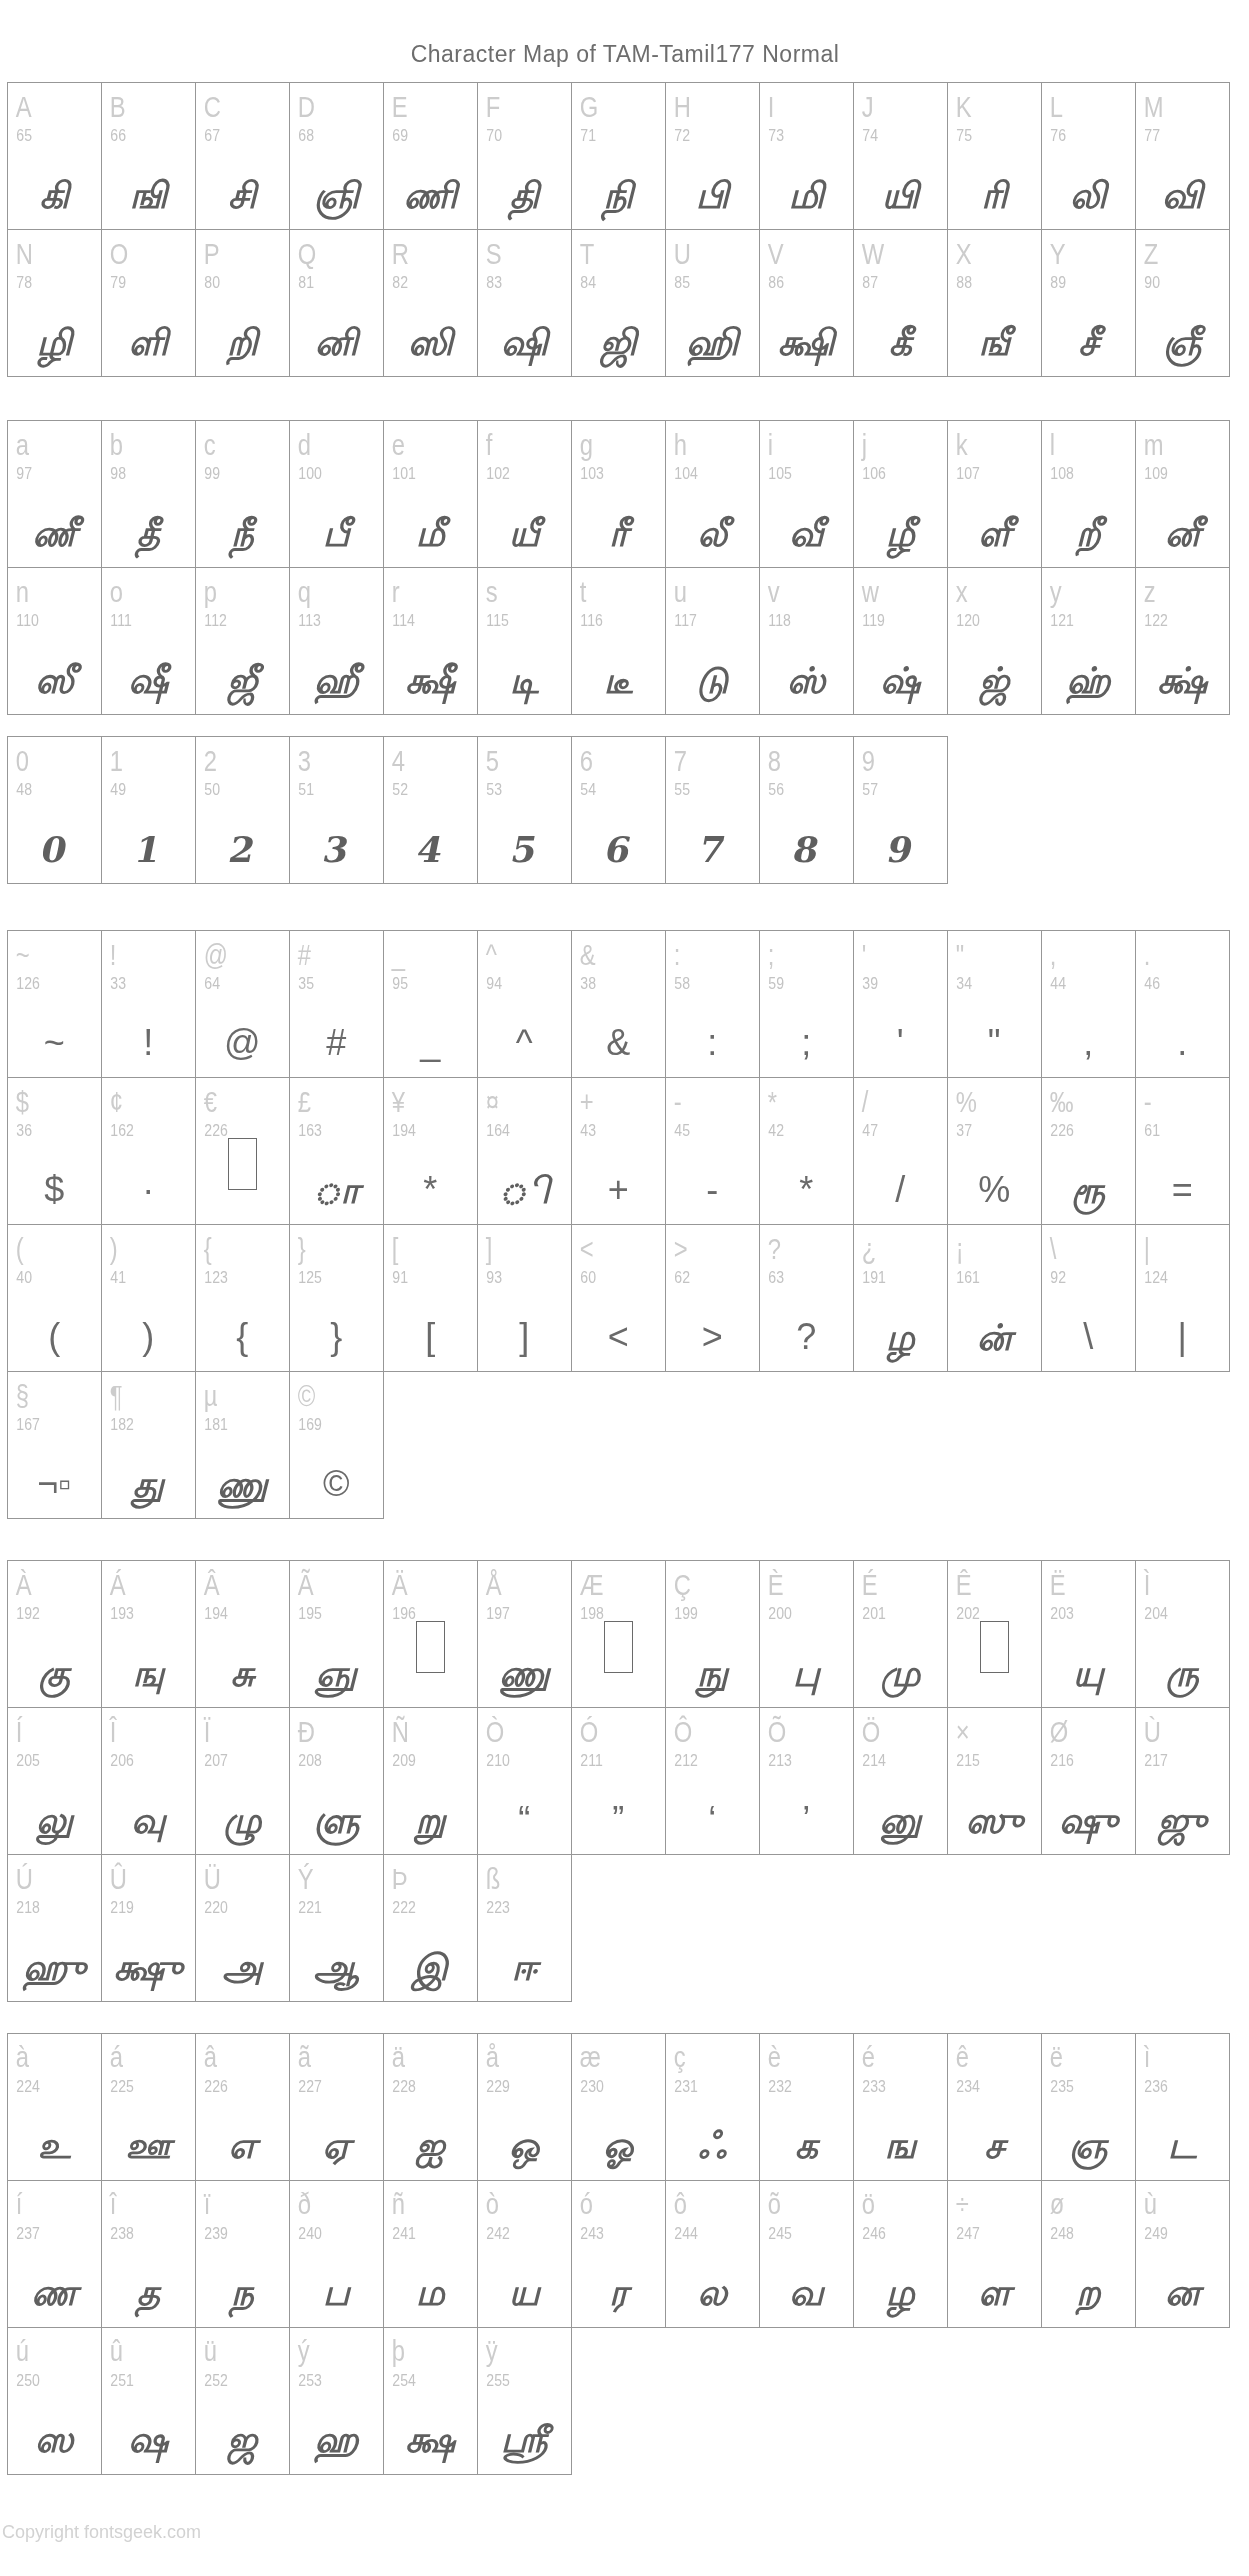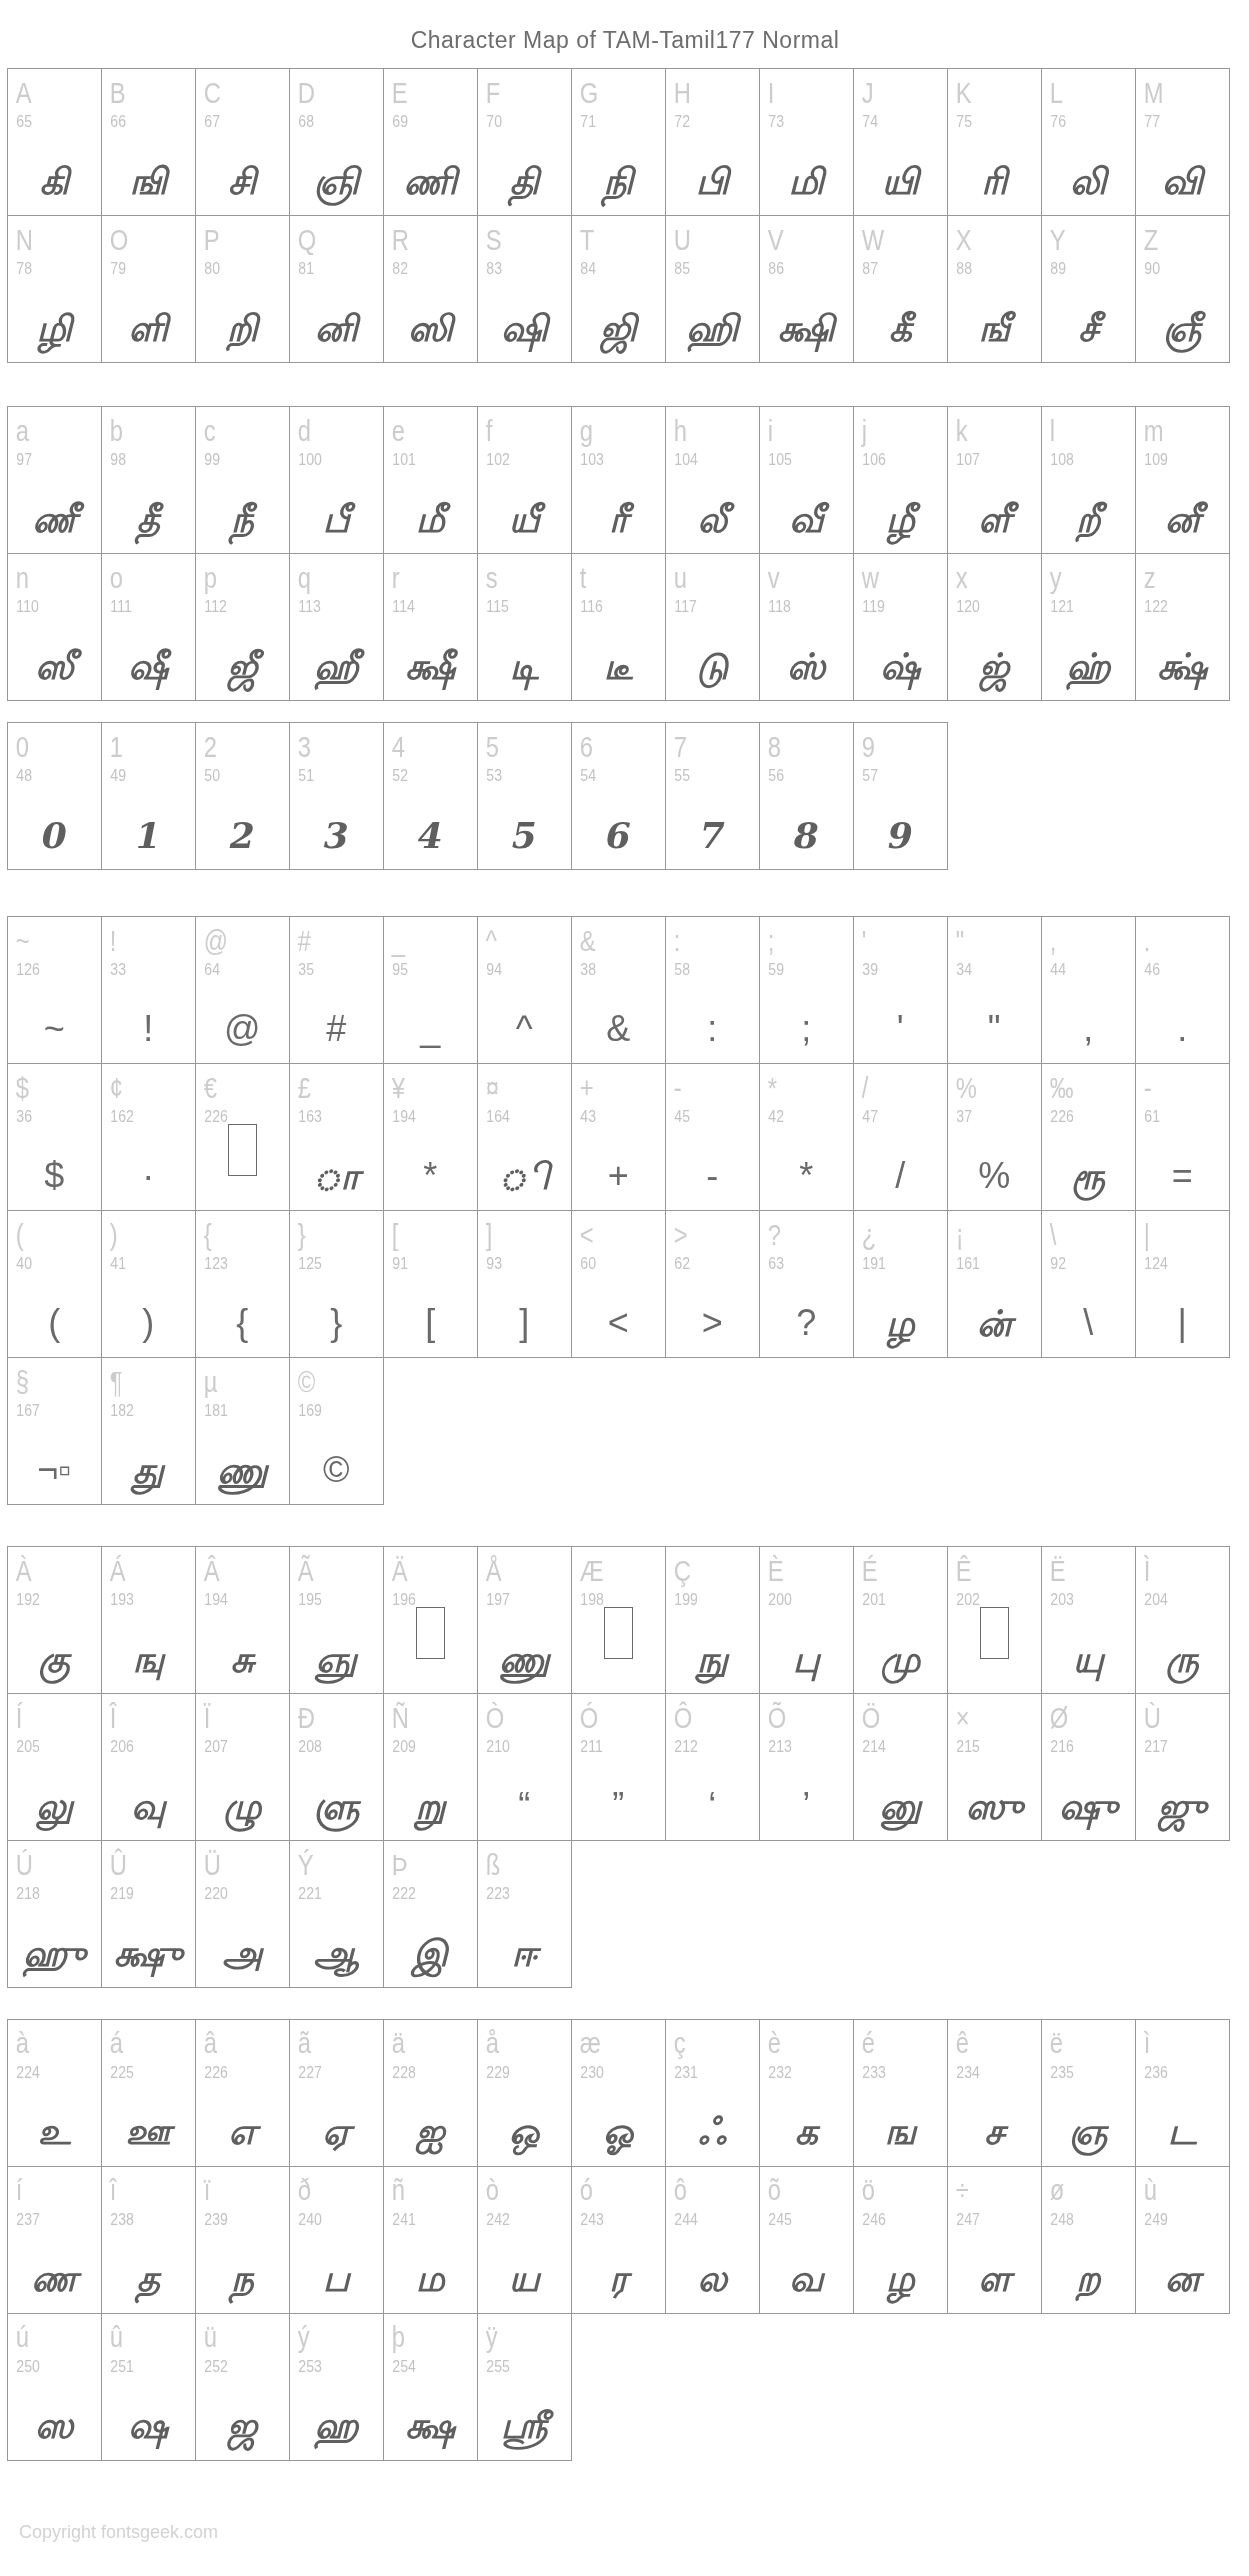--- a/index.html
+++ b/index.html
@@ -2,21 +2,21 @@
 <html><head>
 <meta charset="utf-8">
 <style>
   html,body{margin:0;padding:0;background:#ffffff;}
   body{
     width:1250px;height:2576px;position:relative;overflow:hidden;
     font-family:"Liberation Sans",sans-serif;
   }
   .page-title{
     text-align:center;color:#6d6d6d;font-size:23px;font-weight:400;
-    padding-top:27px;margin:0 0 0 0;height:68px;box-sizing:border-box;
+    padding-top:27px;margin:14px 0 0 0;height:68px;box-sizing:border-box;
     letter-spacing:0.5px;
   }
   .charmap{margin-left:6.7px;}
   .grid{margin-top:0;}
   .grid-row{display:flex;}
   .cell{
     width:95px;height:148px;box-sizing:border-box;flex:0 0 auto;
     border:1px solid #979797;margin-left:-1px;margin-top:-1px;
     position:relative;background:#fff;
   }
@@ -39,21 +39,21 @@
     font-style:italic;font-weight:600;
     font-family:"DejaVu Serif","Liberation Serif",serif;
   }
   .cell .glyph.plain{font-style:normal;font-weight:400;font-family:"Liberation Sans",sans-serif;color:#6a6a6a;}
   .cell .glyph.notdef{font-size:0;}
   .cell .glyph.notdef::before{
     content:"";display:inline-block;width:27px;height:50px;
     border:1.9px solid #6a6a6a;
   }
   .page-footer{
-    position:absolute;left:19px;bottom:33px;
+    position:absolute;left:2px;bottom:33px;
     color:#d2d2d2;font-size:18px;
   }
   
   #g0{margin-top:0;}
   #g1{margin-top:43px;}
   #g2{margin-top:21px;}
   #g3{margin-top:46px;}
   #g4{margin-top:41px;}
   #g5{margin-top:30.5px;}
 </style>

